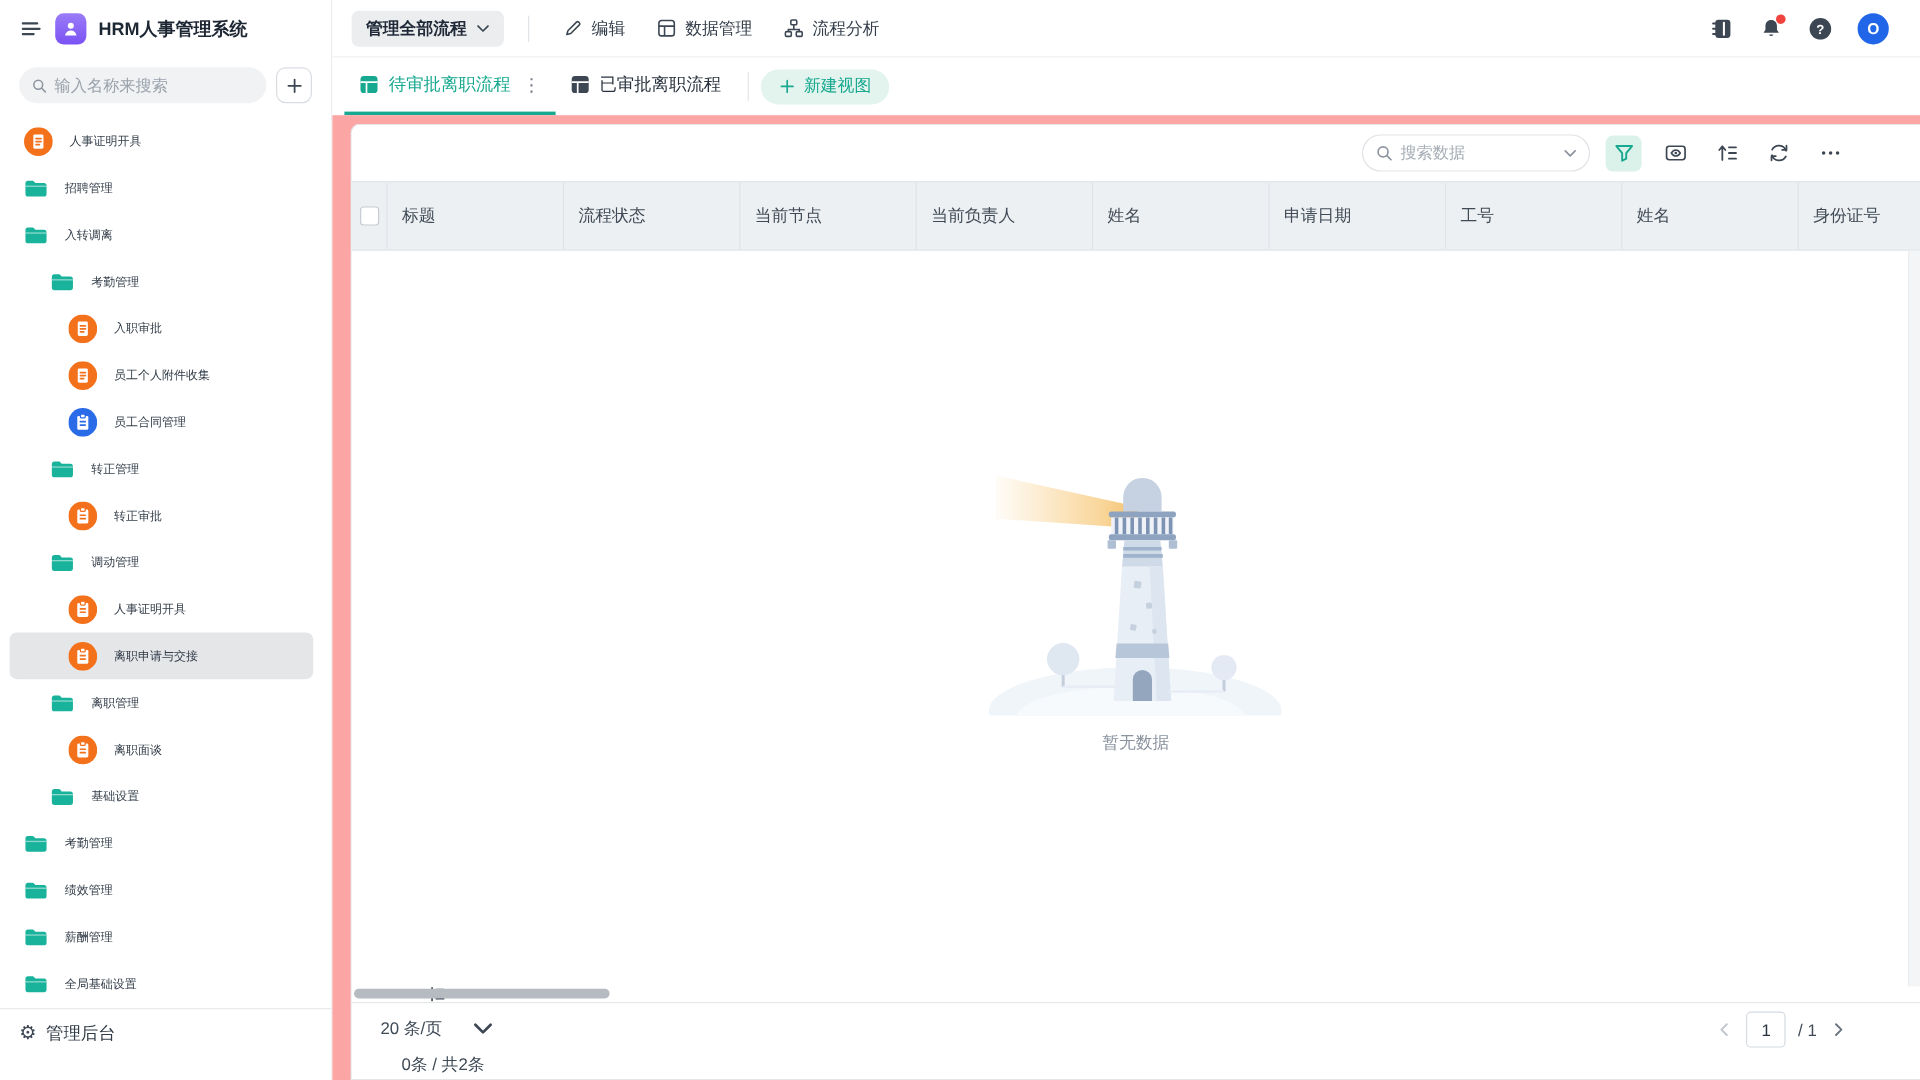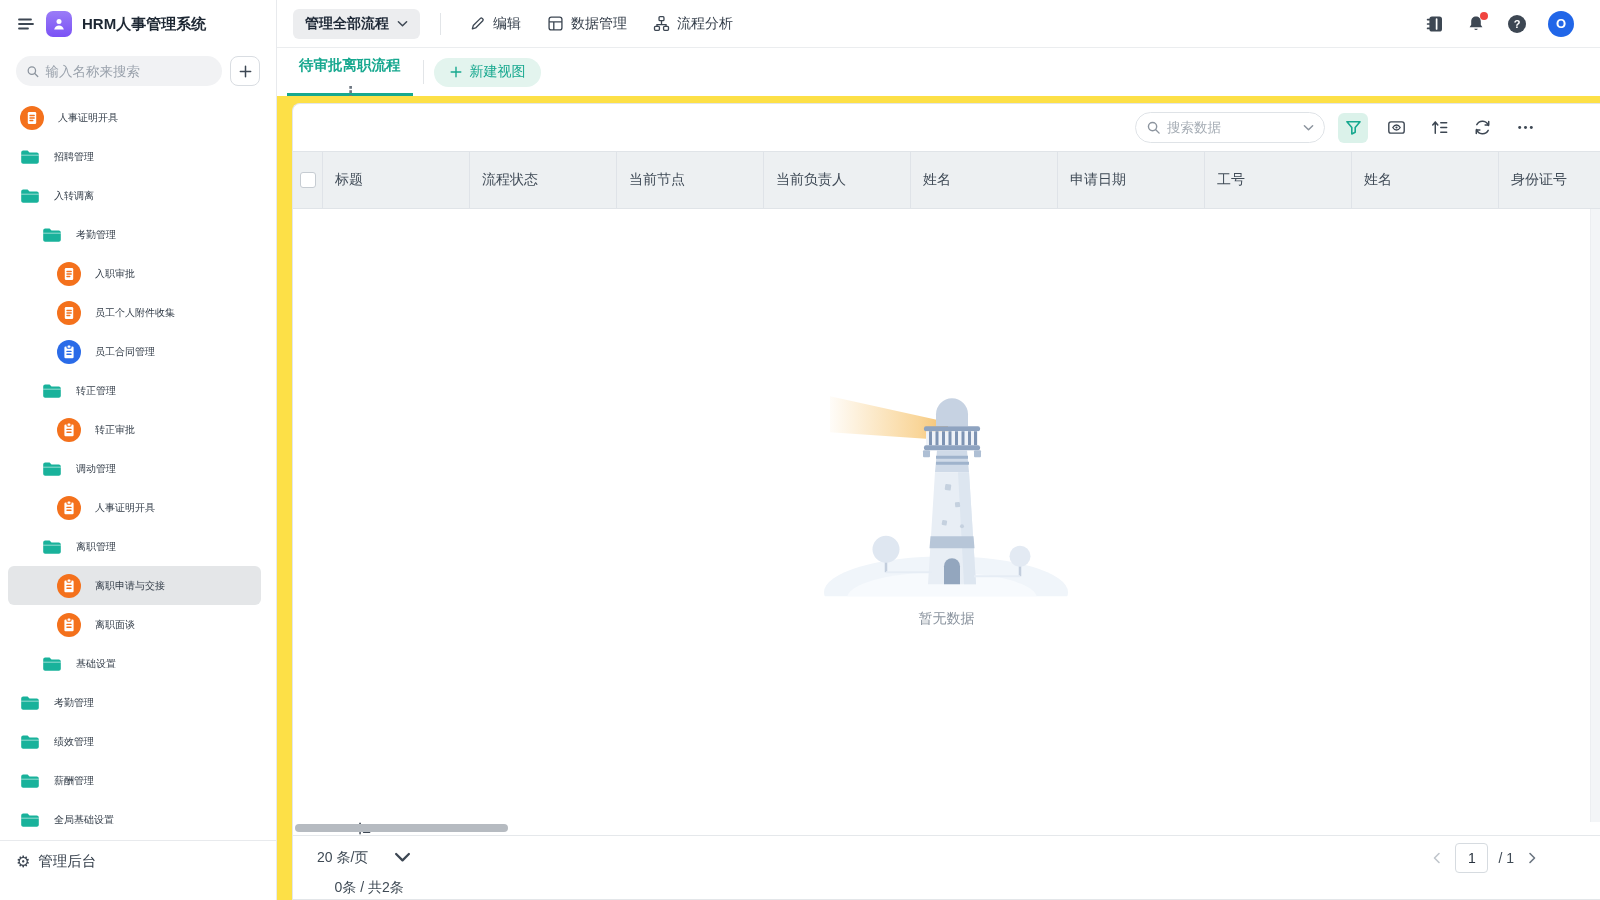--- a/index.html
+++ b/index.html
@@ -43,26 +43,26 @@
   .th-divider { width:1px; height:22px; background:#e2e5e8; margin:0 10px; }
   .th-action { display:flex; align-items:center; gap:7px; color:#333d49; font-size:14px; cursor:pointer; padding:0 8px; height:30px; background:none; border:none; font-family:inherit; }
   .th-action svg { width:17px; height:17px; }
   .th-right { display:flex; align-items:center; gap:21px; }
   .tr-ic { width:20px; height:20px; cursor:pointer; position:relative; }
   .avatar { width:26px; height:26px; border-radius:50%; background:#2166e8; color:#fff; font-size:13px; font-weight:bold; display:flex; align-items:center; justify-content:center; cursor:pointer; }
 
   .tabrow { height:48px; background:#fff; display:flex; align-items:stretch; padding-left:10px; }
   .tab { display:flex; align-items:center; gap:8px; padding:0 12px; font-size:14.5px; cursor:pointer; border-bottom:3px solid transparent; color:#28323e; }
   .tab .ticon { width:17px; height:17px; }
-  .tab.active { color:var(--teal); font-weight:bold; border-bottom-color:var(--teal);flex-direction:column; }
+  .tab.active { color:var(--teal); font-weight:normal; border-bottom-color:var(--teal); }
   .tab-dots { color:#6e7782; font-size:15px; letter-spacing:0; margin-left:2px; cursor:pointer; }
   .tab-sep { width:1px; background:#e2e5e8; height:24px; align-self:center; margin:0 10px; }
   .newview { align-self:center; height:29px; display:flex; align-items:center; gap:7px; background:var(--teal-bg); color:var(--teal); border:none; border-radius:15px; padding:0 15px; font-size:14px; cursor:pointer; font-family:inherit; }
 
-  .content { flex:1; background:#fde047; padding:7px 0 0 15px; min-height:0; }
+  .content { flex:1; background:#fca5a5; padding:7px 0 0 15px; min-height:0; }
   .card { background:#fff; border:1px solid #e3e6e9; border-right:none; border-radius:8px 0 0 0; height:100%; display:flex; flex-direction:column; position:relative; overflow:hidden; }
 
   .tbl-toolbar { height:47px; display:flex; align-items:center; justify-content:flex-end; gap:13px; padding-right:60px; flex:none; }
   .tbl-search { width:190px; height:31px; border:1px solid #dfe3e7; border-radius:16px; display:flex; align-items:center; gap:6px; padding:0 10px; }
   .tbl-search input { border:none; outline:none; flex:1; font-size:13.5px; min-width:0; color:#333d49; font-family:inherit; }
   .tbl-search input::placeholder { color:#a6adb5; }
   .tool-btn { width:30px; height:30px; border:none; background:none; border-radius:6px; display:flex; align-items:center; justify-content:center; cursor:pointer; }
   .tool-btn.active { background:#dbf2ea; }
   .tool-btn svg { width:19px; height:19px; }
 
@@ -289,33 +289,33 @@
         <span>调动管理</span>
       </div>
       <div class="nav-item lv3">
         <span class="ci orange">
             <svg>
               <use href="#i-clip"></use>
             </svg>
           </span>
         <span>人事证明开具</span>
       </div>
+      <div class="nav-item lv3 selected">
+        <span class="ci orange">
+            <svg>
+              <use href="#i-clip"></use>
+            </svg>
+          </span>
+        <span>离职申请与交接</span>
+      </div>
       <div class="nav-item lv2">
         <svg class="fico">
             <use href="#i-folder"></use>
           </svg>
         <span>离职管理</span>
-      </div>
-      <div class="nav-item lv3 selected">
-        <span class="ci orange">
-            <svg>
-              <use href="#i-clip"></use>
-            </svg>
-          </span>
-        <span>离职申请与交接</span>
       </div>
       <div class="nav-item lv3">
         <span class="ci orange">
             <svg>
               <use href="#i-clip"></use>
             </svg>
           </span>
         <span>离职面谈</span>
       </div>
       <div class="nav-item lv2">
@@ -406,20 +406,26 @@
       </div>
     </div>
 
     <div class="tabrow">
       <div class="tab active">
         <svg class="ticon" style="color:var(--teal)">
             <use href="#i-sheet"></use>
           </svg>
         <span>待审批离职流程</span>
         <span class="tab-dots">⋮</span>
+      </div>
+      <div class="tab">
+        <svg class="ticon" style="color:#3d4753">
+            <use href="#i-sheet"></use>
+          </svg>
+        <span>已审批离职流程</span>
       </div>
       <div class="tab-sep"></div>
       <button class="newview">
         <svg width="14" height="14" style="color:var(--teal)">
             <use href="#i-plus"></use>
           </svg>
         <span>新建视图</span>
       </button>
     </div>
 

